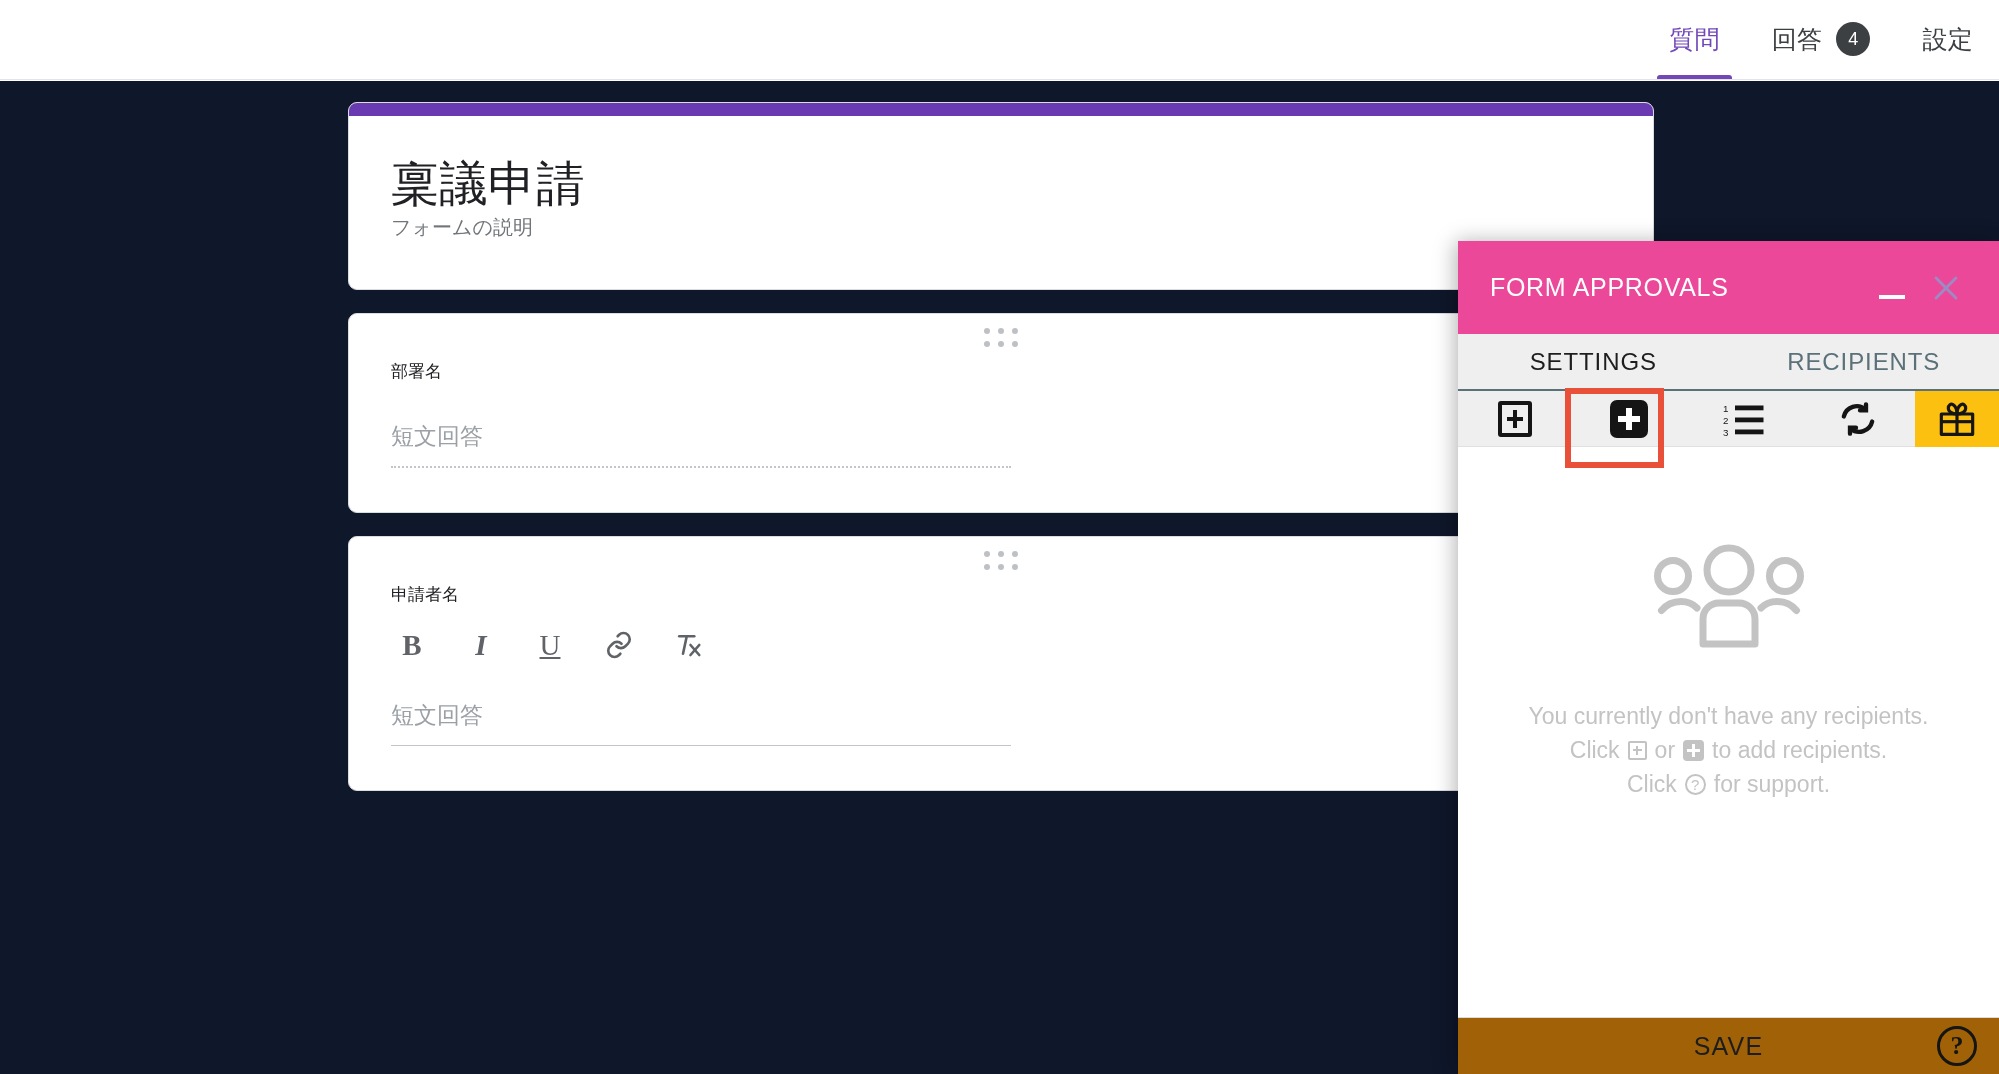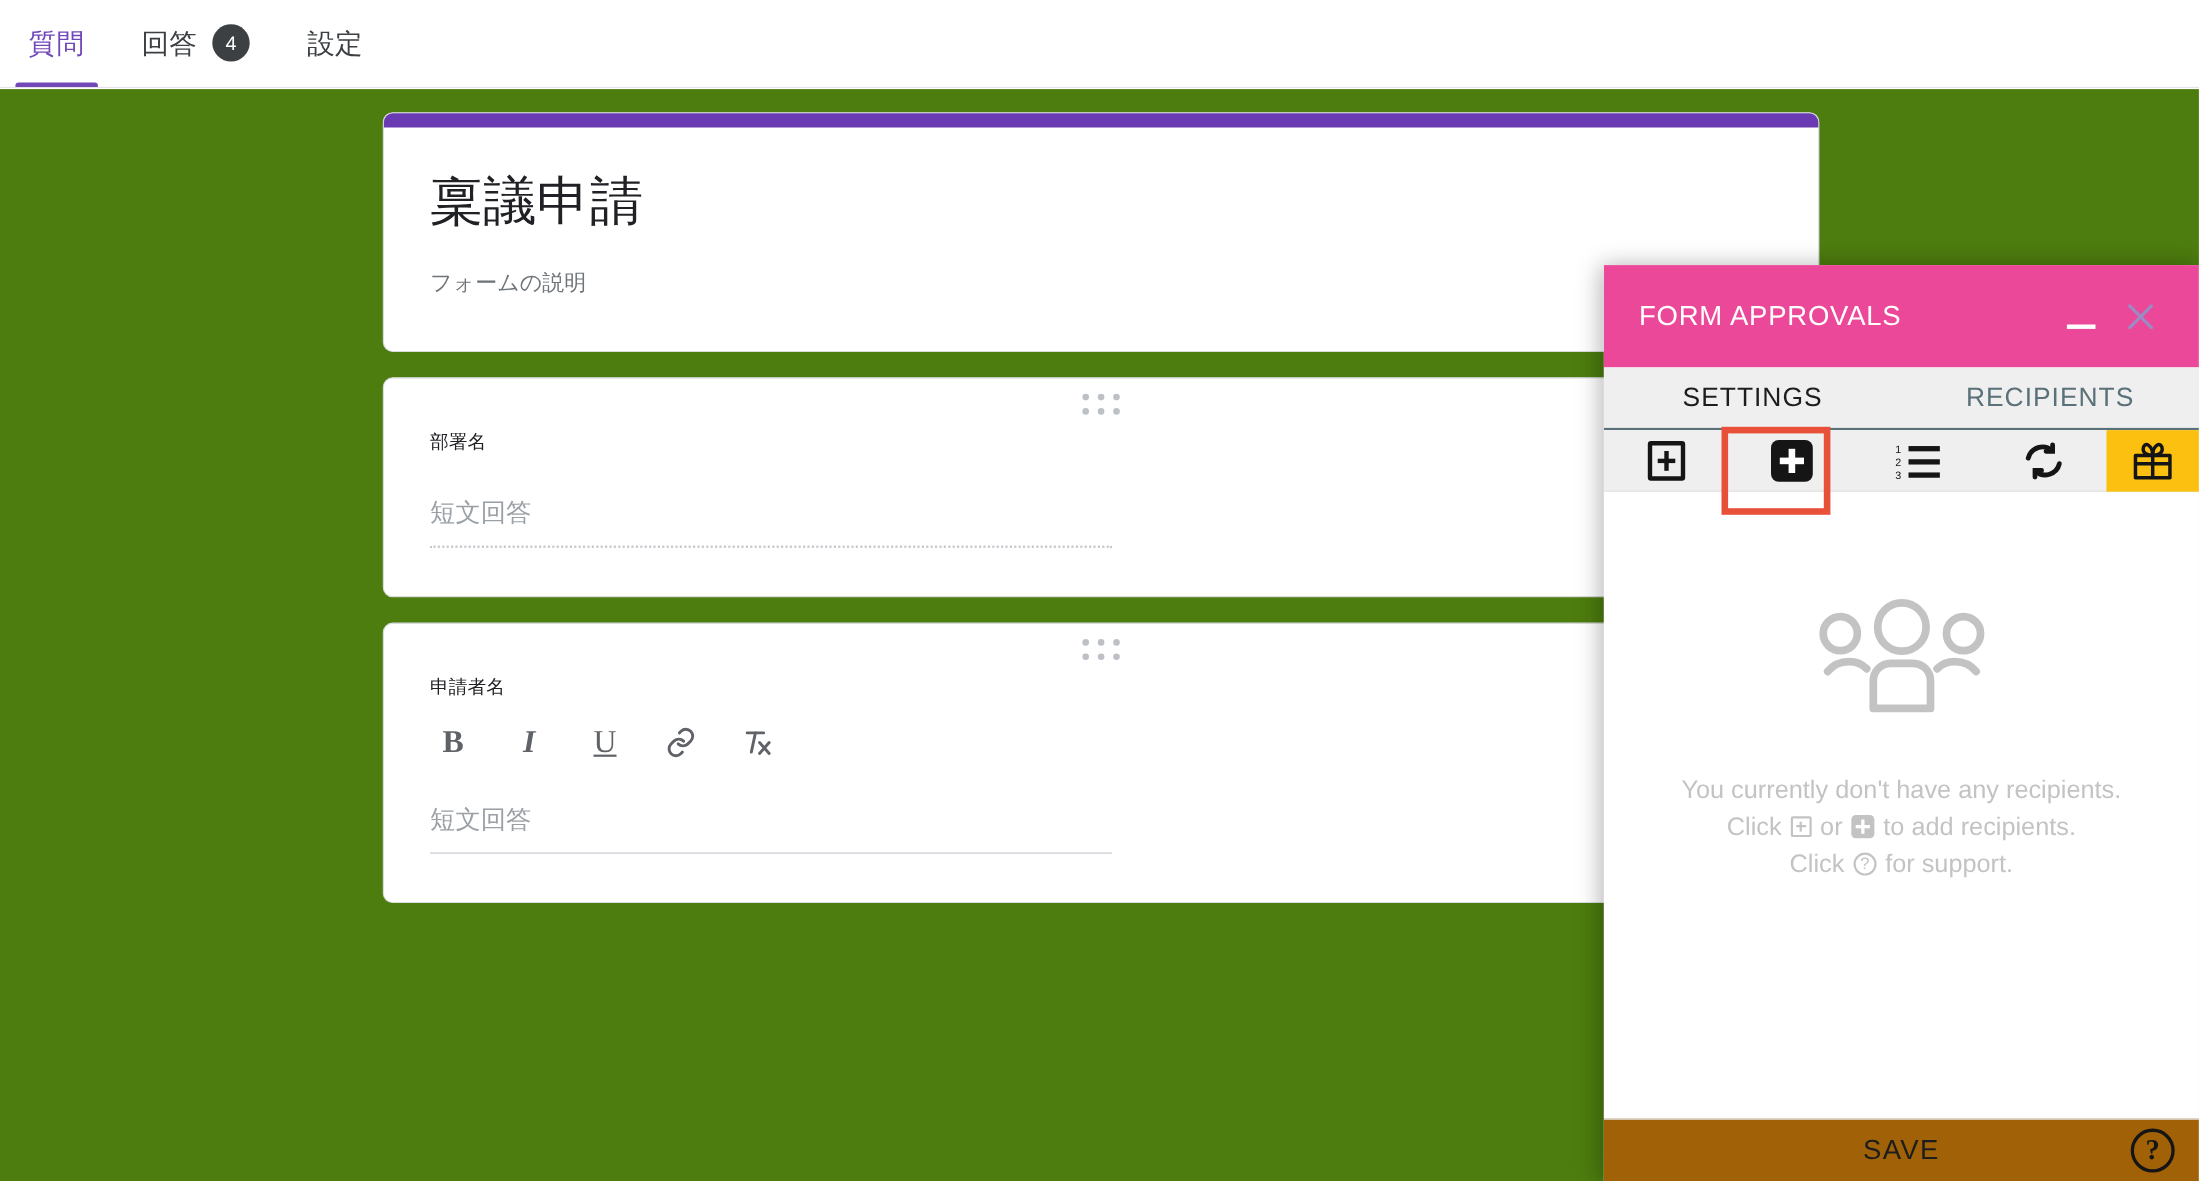--- a/index.html
+++ b/index.html
@@ -9,21 +9,21 @@
     background: #ffffff;
     font-family: "Liberation Sans", "DejaVu Sans", sans-serif;
   }
 
   
   .topbar {
     position: absolute; top: 0; left: 0;
     width: 1999px; height: 80px;
     background: #ffffff;
     border-bottom: 1px solid #e4e1ec;
-    display: flex; align-items: flex-end; justify-content: flex-start;
+    display: flex; align-items: flex-end; justify-content: flex-end;
   }
   .tabs { display: flex; align-items: flex-end; gap: 0; height: 80px; }
   .tab {
     position: relative;
     height: 80px;
     display: flex; align-items: center; gap: 14px;
     padding: 0 26px;
     font-size: 25px; color: #3c4043;
     cursor: pointer;
     letter-spacing: 0.3px;
@@ -39,21 +39,21 @@
     min-width: 34px; height: 34px; padding: 0 9px;
     border-radius: 17px;
     background: #3c4043; color: #ffffff;
     font-size: 18px; font-weight: 500;
   }
 
   
   .canvas {
     position: absolute; top: 81px; left: 0;
     width: 1999px; height: 993px;
-    background: #4d7c0f;
+    background: #0f172a;
     overflow: hidden;
   }
 
   .form-col {
     position: absolute;
     left: 348px; top: 21px;
     width: 1306px;
   }
 
   .card {
@@ -69,21 +69,20 @@
     border-radius: 8px 8px 0 0;
   }
 
   .form-title-block { padding: 38px 42px 48px 42px; }
   .form-title {
     font-size: 48px; color: #202124; font-weight: 400;
     letter-spacing: 0.5px;
     line-height: 1.25;
   }
   .form-desc {
-    margin-top: 30px;
     font-size: 20px; color: #70757a;
   }
 
   
   .drag-handle {
     position: absolute; top: 14px; left: 0; right: 0;
     display: flex; justify-content: center;
     pointer-events: auto;
   }
   .dots {

